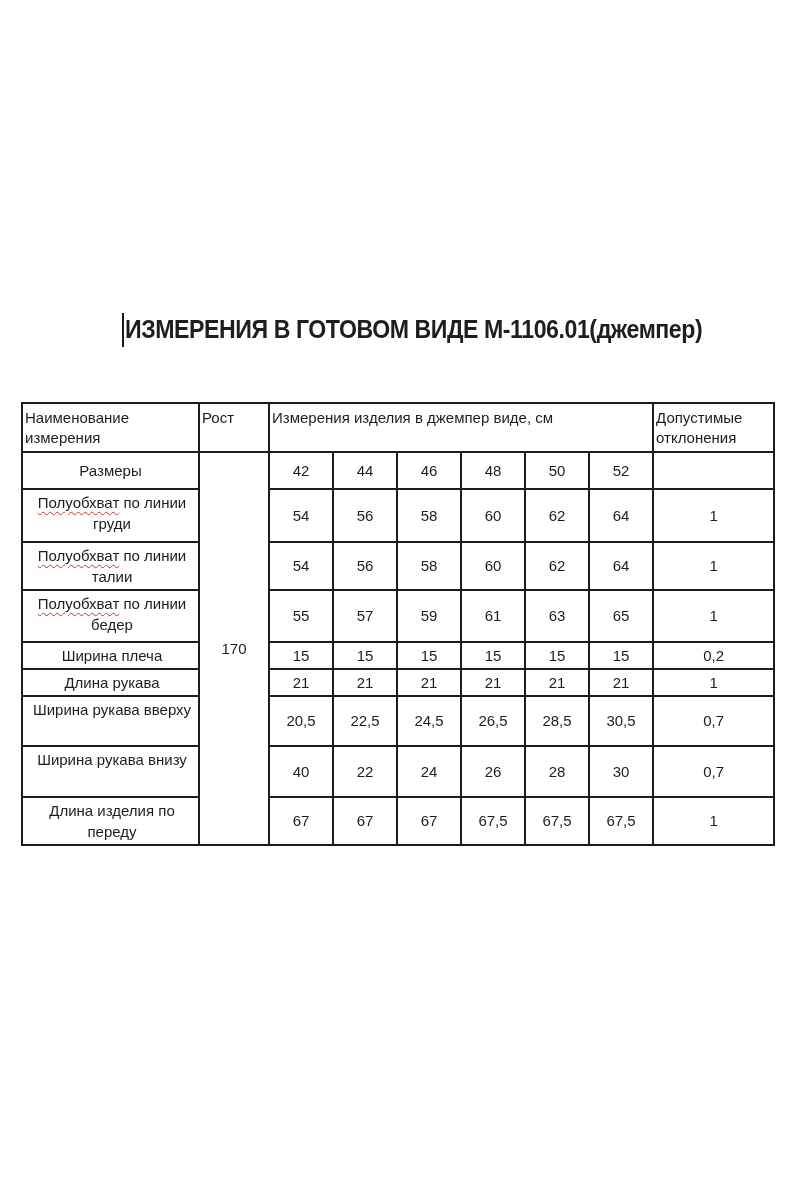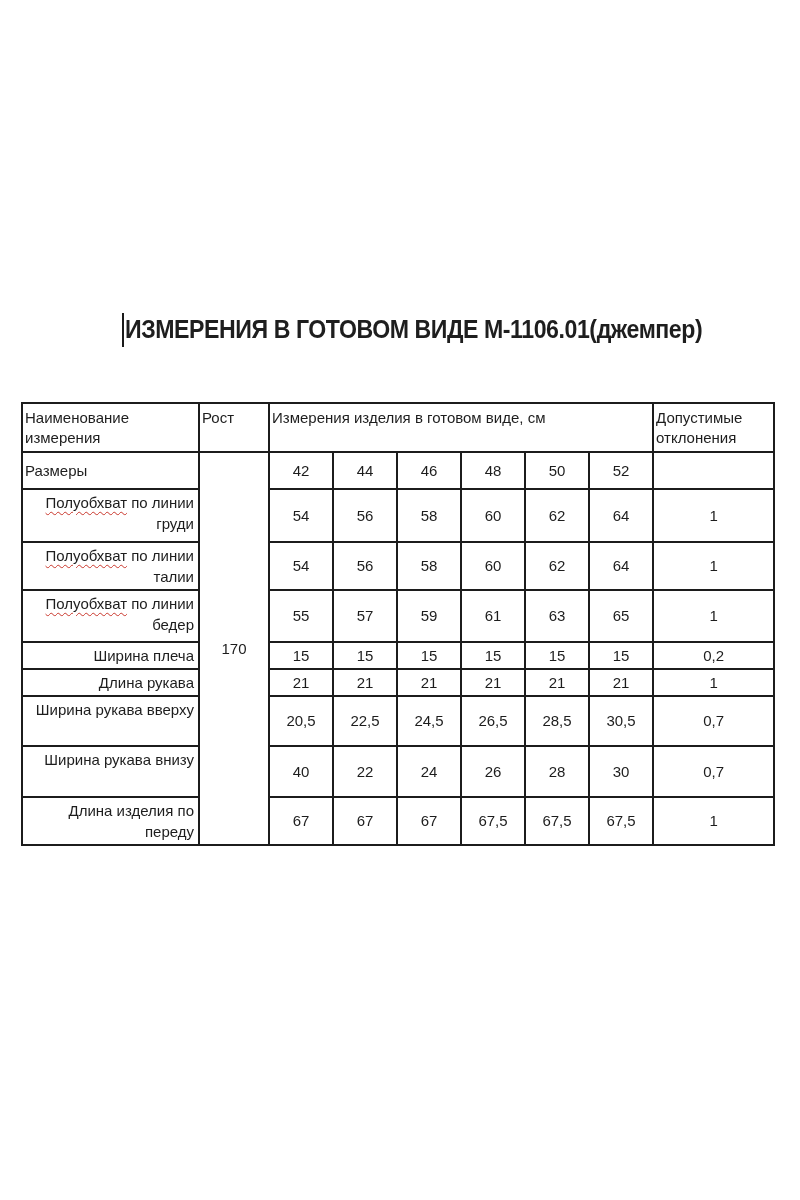--- a/index.html
+++ b/index.html
@@ -48,25 +48,25 @@
   tbody tr:nth-child(6){height:24px;}
   tbody tr:nth-child(7){height:50px;}
   tbody tr:nth-child(8){height:51px;margin-top:45px;}
   tbody tr:nth-child(9){height:39px;}
 
   th{
     text-align:left;vertical-align:top;
     padding:4px 2px 2px 2px;line-height:1.35;
   }
   td.label-cell{
-    text-align:right;vertical-align:top;
+    text-align:center;vertical-align:top;
     padding:2px 4px 2px 7px;line-height:1.4;
   }
   td.sizes-label-cell{
-    vertical-align:middle;padding:9px 2px;margin-left:16px;
+    text-align:center;vertical-align:middle;padding:9px 2px;margin-left:16px;
   }
   td.num-cell{
     text-align:center;vertical-align:middle;padding:1px 2px;
   }
   td.rost-cell{
     text-align:center;vertical-align:middle;padding:12px;
   }
   .wavy{
     text-decoration-line:underline;
     text-decoration-style:wavy;
@@ -95,21 +95,21 @@
           <col style="width:64px">
         <col style="width:64px">
           <col style="width:64px">
           <col style="width:64px">
         <col style="width:121px">
       </colgroup>
       <thead>
         <tr>
           <th>Наименование измерения</th>
           <th>Рост</th>
-          <th colspan="6">Измерения изделия в готовом виде, см</th>
+          <th colspan="6">Измерения изделия в джемпер виде, см</th>
           <th>Допустимые отклонения</th>
         </tr>
       </thead>
       <tbody>
       <tr>
             <td class="sizes-label-cell">Размеры</td>
             <td class="rost-cell" rowspan="9">170</td>
             <td class="num-cell">42</td>
             <td class="num-cell">44</td>
             <td class="num-cell">46</td>

